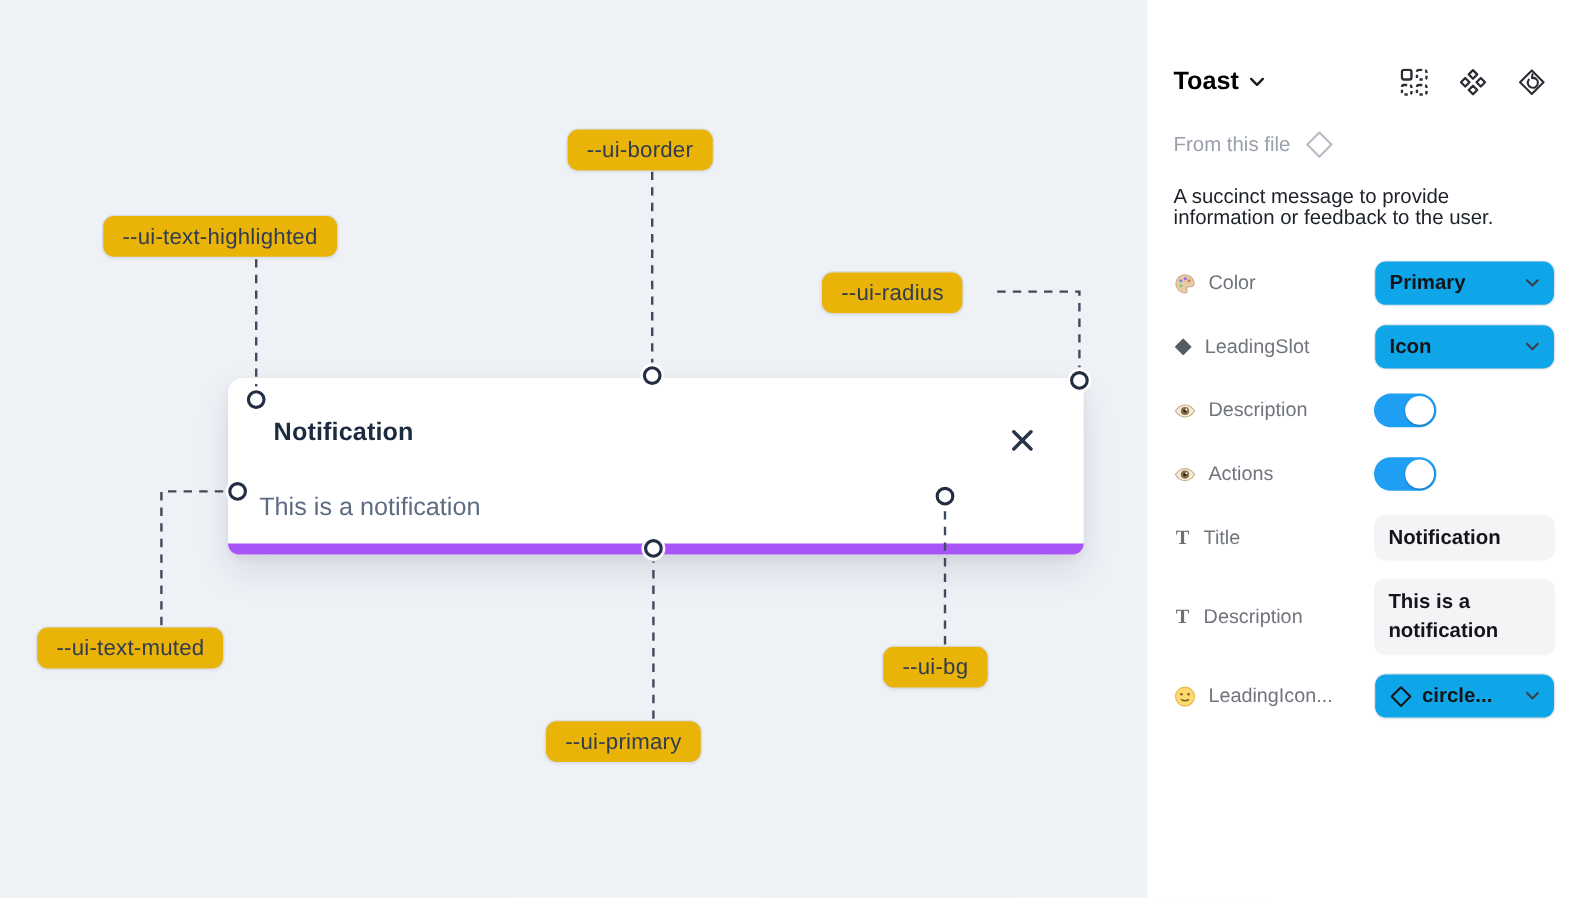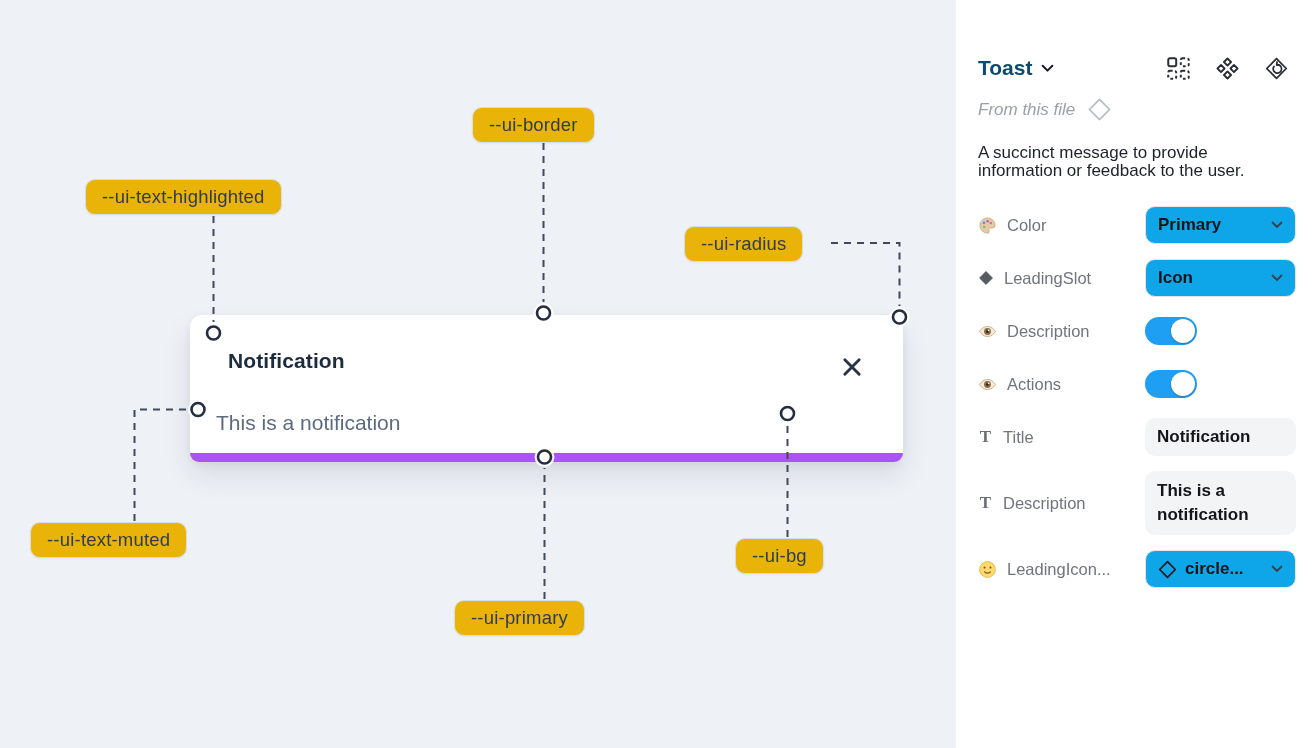--- a/index.html
+++ b/index.html
@@ -71,28 +71,28 @@
   .panel {
     width:356px; height:748px;
     background:#ffffff;
     padding:56px 16px 0 22px;
     flex:none;
   }
   .panel-header {
     display:flex; align-items:center;
   }
   .panel-title-btn { display:flex; align-items:center; gap:9px; cursor:pointer; }
-  .panel-title { font-size:21px; font-weight:700; color:#0c4a6e; }
+  .panel-title { font-size:21px; font-weight:700; color:#000000; }
   .header-icons { margin-left:auto; display:flex; align-items:center; gap:26px; padding-right:8px; }
   .hicon { width:23px; height:23px; cursor:pointer; display:block; }
 
   .source-row {
-    margin-top:17px;
+    margin-top:28px;
     display:flex; align-items:center; gap:12px;
-    font-size:17px; color:#9aa0aa;font-style:italic;
+    font-size:17px; color:#9aa0aa;
   }
   .panel-desc {
     margin-top:22px;
     font-size:17px; line-height:18px;
     color:#1d2129;
     max-width:326px;
   }
 
   .props { margin-top:26px; display:flex; flex-direction:column; gap:15px; }
   .prop-row { display:flex; align-items:center; min-height:38px; }

